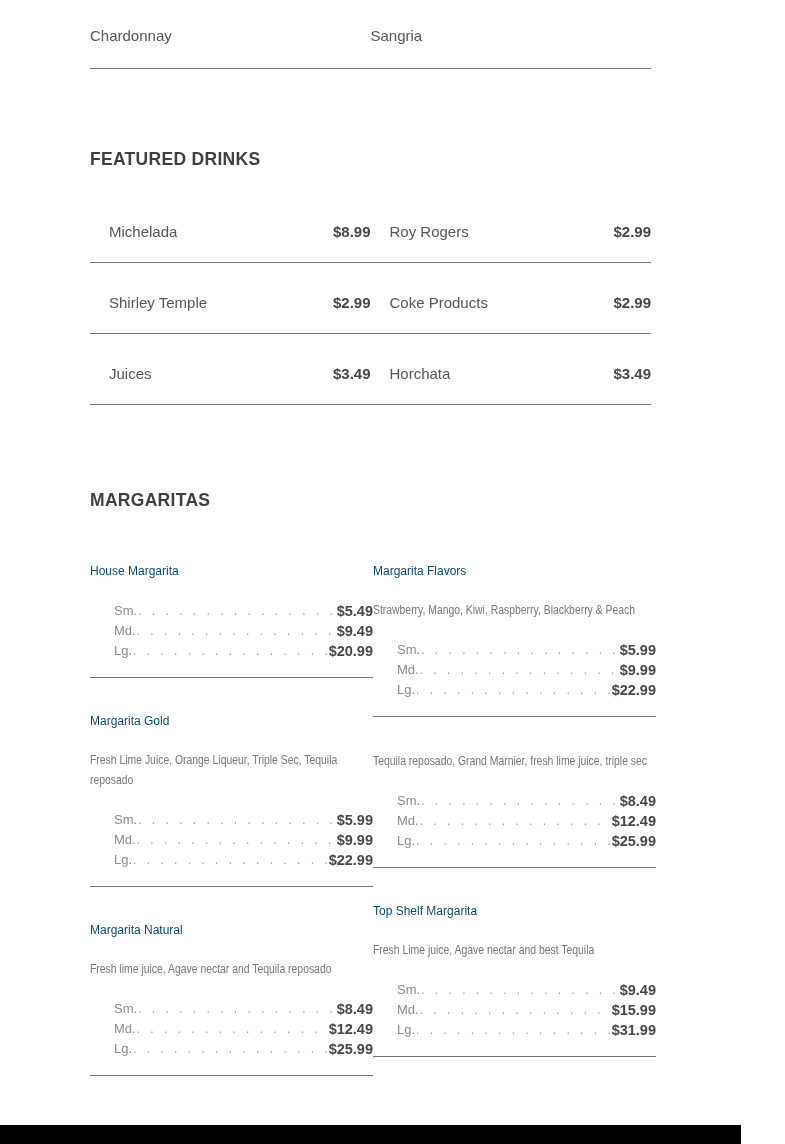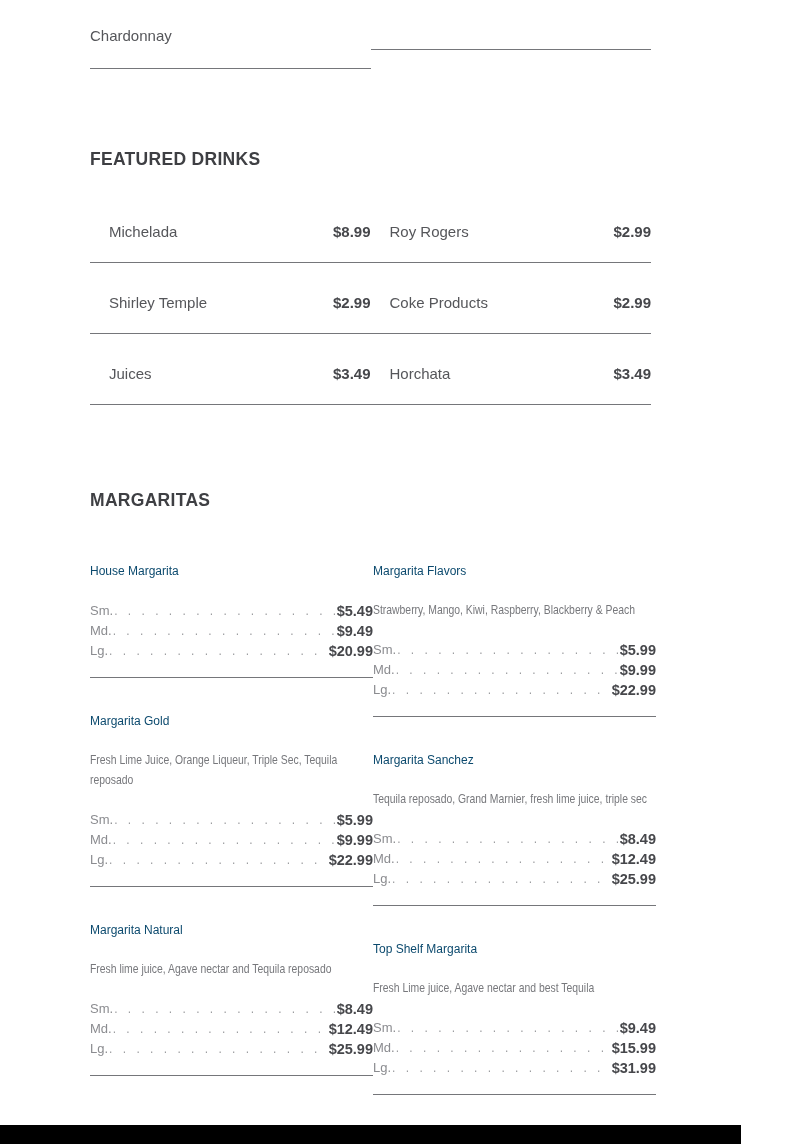--- a/index.html
+++ b/index.html
@@ -35,21 +35,21 @@
   .f-item hr.rule { margin:21px 0 30px 0; }
 
   
   .marg-grid { margin-top:53px; }
   .m-item { margin-bottom:34px; }
   .m-name { font-size:12px; line-height:19px; color:#0c4a6e; }
   .m-desc { font-size:13px; line-height:20px; color:#77787c; margin-top:19px; }
   .m-desc.condense { width:354px; transform:scaleX(0.8); transform-origin:0 0; }
   .m-desc.one-line { white-space:nowrap; }
   .sizes { margin-top:20px; }
-  .size-row { display:flex; align-items:flex-start; line-height:20px; }
+  .size-row { display:flex; align-items:flex-start; line-height:20px;margin-left:24px; }
   .size-label { font-size:13px; color:#8b8c90; flex:0 0 auto; }
   .dots {
     flex:1 1 auto; overflow:hidden; white-space:nowrap;
     color:#9b9c9f; font-size:12px; letter-spacing:3.5px; margin:0 1px;
   }
   .dots::after { content:". . . . . . . . . . . . . . . . . . . . . . . . . . . . . . . . . . . . . . . . . . . . . . . . . ."; }
   .size-price { flex:0 0 auto; font-size:14.5px; font-weight:700; color:#46474b; white-space:nowrap; }
   hr.m-rule { border:none; border-top:1px solid #75767a; height:0; margin-top:16px; }
 
   
@@ -60,20 +60,21 @@
 
 <div class="page">
   <div class="content">
 
     <div class="two-col">
       <div class="col wine-col">
         <div class="wine-name">Chardonnay</div>
         <hr class="rule">
       </div>
       <div class="col wine-col">
+        <div class="wine-name">Sangria</div>
         <hr class="rule">
       </div>
     </div>
 
     <div class="section-heading heading-featured">FEATURED DRINKS</div>
 
     <div class="two-col featured-grid">
       <div class="col">
         <div class="f-item">
           <div class="f-row">
@@ -217,21 +218,20 @@
             <div class="size-row">
               <span class="size-label">Lg.</span>
               <span class="dots"></span>
               <span class="size-price">$22.99</span>
             </div>
           </div>
           <hr class="m-rule">
         </div>
 
         <div class="m-item">
-          <div class="m-name">Margarita Sanchez</div>
           <div class="m-desc condense">Tequila reposado, Grand Marnier, fresh lime juice, triple sec</div>
           <div class="sizes">
             <div class="size-row">
               <span class="size-label">Sm.</span>
               <span class="dots"></span>
               <span class="size-price">$8.49</span>
             </div>
             <div class="size-row">
               <span class="size-label">Md.</span>
               <span class="dots"></span>

